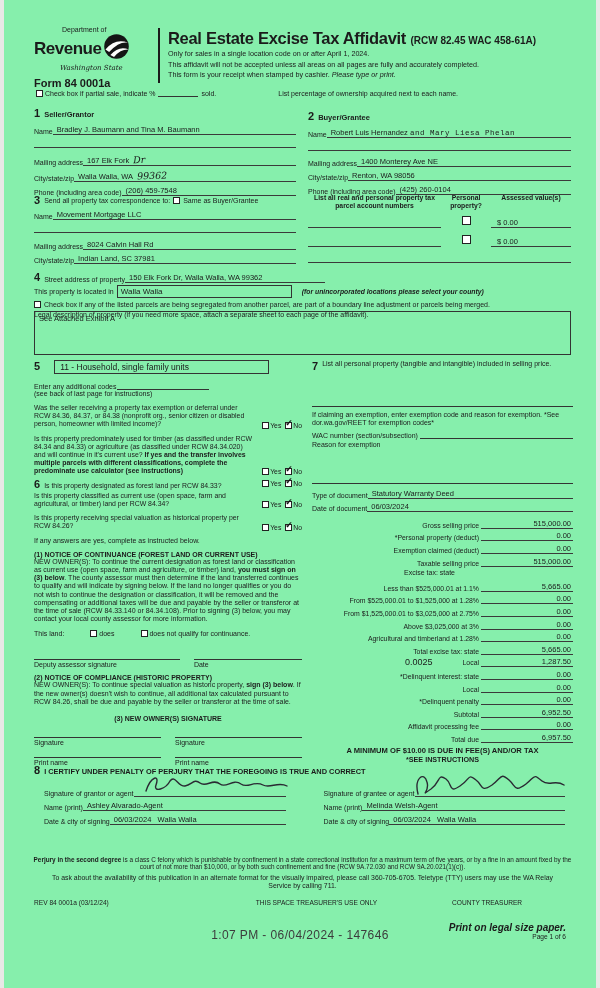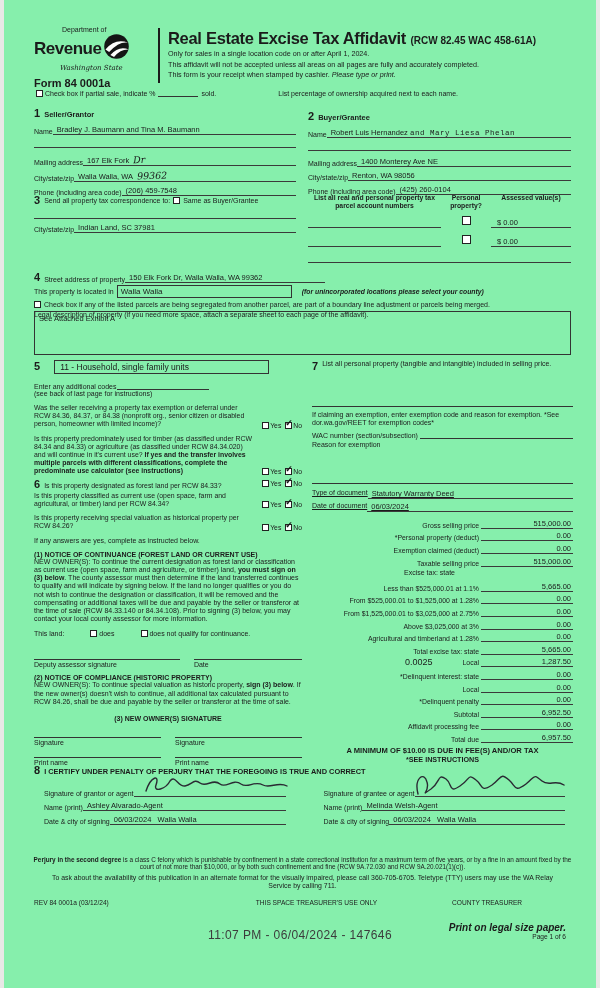--- a/index.html
+++ b/index.html
@@ -88,21 +88,21 @@
   .sigrow { display:flex; margin-top:15px; }
   .sigcell { flex:1; border-top:1px solid #333; font-size:7px; padding-top:1px; margin-right:14px; }
   .sigcell:last-child { margin-right:0; }
 
   
   .s7intro { display:flex; }
   .rsep { border-bottom:1px solid #333; margin-top:4px; }
   .rtext { font-size:7px; line-height:8.4px; margin-top:4px; }
   .wacline { display:flex; align-items:flex-end; margin-top:4px; font-size:7px; }
   .wline { flex:1; border-bottom:1px solid #333; margin-left:2px; }
-  .doc-row { display:flex; margin-top:5px;text-decoration:underline; }
+  .doc-row { display:flex; align-items:flex-end; margin-top:5px; }
 
   .taxtable { margin-top:4px; }
   .trow { display:flex; align-items:flex-end; height:12.6px; }
   .tlbl { flex:1; text-align:right; font-size:6.9px; padding-right:2px; white-space:nowrap; }
   .tvalline { width:92px; border-bottom:1px solid #3a3a3a; text-align:right; font-size:7.5px; padding-right:2px; white-space:nowrap; }
   .theading { text-align:right; padding-right:118px; font-size:7px; height:12.6px; line-height:12.6px; }
   .rate { font-size:9px; margin-right:30px; }
   .minline1 { text-align:center; font-size:7.6px; font-weight:bold; margin-top:3px; }
   .minline2 { text-align:center; font-size:7.2px; font-weight:bold; }
 
@@ -212,21 +212,29 @@
   </div>
 
   <div class="sec3p">
     <div class="s3">
       <div style="display:flex;align-items:center;">
         <span class="secnum">3</span>
         <span style="font-size:7px;">Send all property tax correspondence to:</span>
         <span class="cb" style="margin-left:3px;"></span>
         <span style="font-size:7px;margin-left:3px;">Same as Buyer/Grantee</span>
       </div>
+      <div class="fline">
+          <span class="flbl">Name</span>
+          <span class="fval">Movement Mortgage LLC</span>
+        </div>
       <div class="bline"></div>
+      <div class="fline" style="margin-top:7px;">
+          <span class="flbl">Mailing address</span>
+          <span class="fval">8024 Calvin Hall Rd</span>
+        </div>
       <div class="fline">
           <span class="flbl">City/state/zip</span>
           <span class="fval">Indian Land, SC 37981</span>
         </div>
     </div>
     <div class="parcels">
       <div class="phead">
         <span class="ph1">List all real and personal property tax parcel account numbers</span>
         <span class="ph2">Personal property?</span>
         <span class="ph3">Assessed value(s)</span>
@@ -468,19 +476,19 @@
   </div>
 
   <div class="perjury"><b>Perjury in the second degree</b><span> is a class C felony which is punishable by confinement in a state correctional institution for a maximum term of five years, or by a fine in an amount fixed by the court of not more than $10,000, or by both such confinement and fine (RCW 9A.72.030 and RCW 9A.20.021(1)(c)).</span></div>
   <div class="altformat">To ask about the availability of this publication in an alternate format for the visually impaired, please call 360-705-6705. Teletype (TTY) users may use the WA Relay Service by calling 711.</div>
 
   <div class="footer-row">
     <span class="f-rev">REV 84 0001a (03/12/24)</span>
     <span class="f-treas">THIS SPACE TREASURER'S USE ONLY</span>
     <span class="f-county">COUNTY TREASURER</span>
   </div>
-  <div class="timestamp">11:07 PM - 06/04/2024 - 147646</div>
+  <div class="timestamp">1:07 PM - 06/04/2024 - 147646</div>
   <div class="print-note">
     <div class="pn1">Print on legal size paper.</div>
     <div class="pn2">Page 1 of 6</div>
   </div>
 
 </div>
 
 </body></html>

